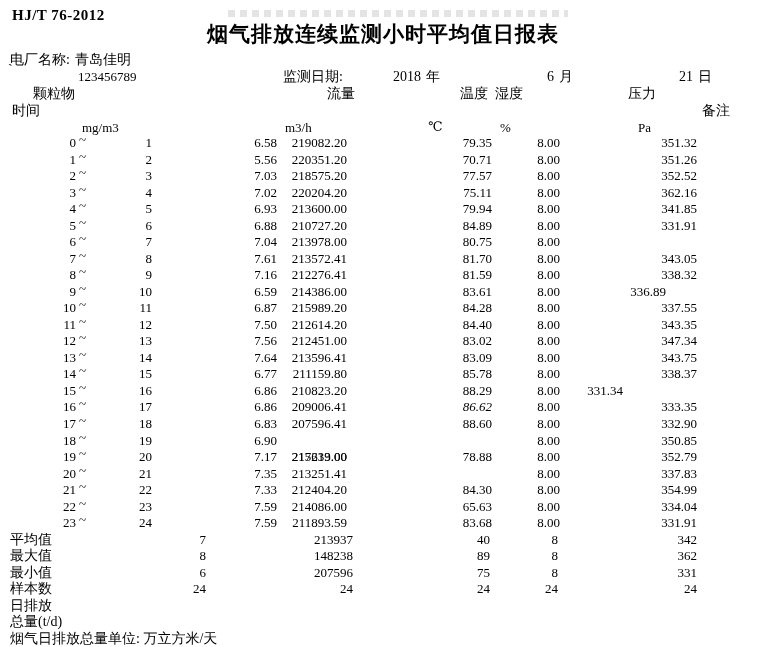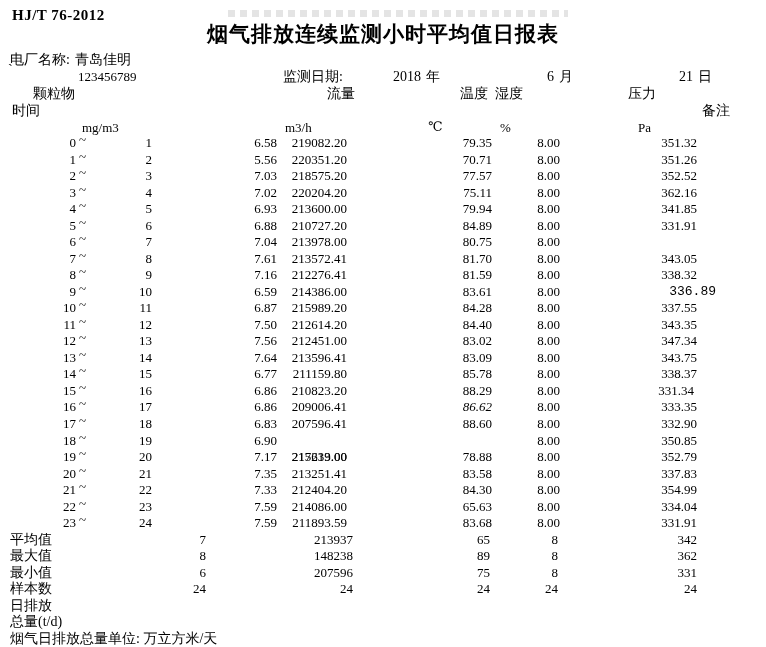--- a/index.html
+++ b/index.html
@@ -155,21 +155,21 @@
       <div class="cell" style="left: 567px;">338.32</div>
       <span class="tilde">~</span>
     </div>
     <div class="trow" style="top: 283.77px;">
       <div class="cell" style="left: -54px;">9</div>
       <div class="cell" style="left: 22px;">10</div>
       <div class="cell" style="left: 147px;">6.59</div>
       <div class="cell" style="left: 217px;">214386.00</div>
       <div class="cell" style="left: 362px;">83.61</div>
       <div class="cell" style="left: 430px;">8.00</div>
-      <div class="cell" style="left: 586px; font-family: Liberation Mono, monospace;">336.89</div>
+      <div class="cell" style="left: 536px;">336.89</div>
       <span class="tilde">~</span>
     </div>
     <div class="trow" style="top: 300.3px;">
       <div class="cell" style="left: -54px;">10</div>
       <div class="cell" style="left: 22px;">11</div>
       <div class="cell" style="left: 147px;">6.87</div>
       <div class="cell" style="left: 217px;">215989.20</div>
       <div class="cell" style="left: 362px;">84.28</div>
       <div class="cell" style="left: 430px;">8.00</div>
       <div class="cell" style="left: 567px;">337.55</div>
@@ -215,21 +215,21 @@
       <div class="cell" style="left: 567px;">338.37</div>
       <span class="tilde">~</span>
     </div>
     <div class="trow" style="top: 382.95px;">
       <div class="cell" style="left: -54px;">15</div>
       <div class="cell" style="left: 22px;">16</div>
       <div class="cell" style="left: 147px;">6.86</div>
       <div class="cell" style="left: 217px;">210823.20</div>
       <div class="cell" style="left: 362px;">88.29</div>
       <div class="cell" style="left: 430px;">8.00</div>
-      <div class="cell" style="left: 564px;">331.34</div>
+      <div class="cell" style="left: 540px; text-align: center;">331.34</div>
       <span class="tilde">~</span>
     </div>
     <div class="trow" style="top: 399.48px;">
       <div class="cell" style="left: -54px;">16</div>
       <div class="cell" style="left: 22px;">17</div>
       <div class="cell" style="left: 147px;">6.86</div>
       <div class="cell" style="left: 217px;">209006.41</div>
       <div class="cell" style="left: 362px; font-style: italic;">86.62</div>
       <div class="cell" style="left: 430px;">8.00</div>
       <div class="cell" style="left: 567px;">333.35</div>
@@ -262,21 +262,20 @@
       <div class="cell" style="left: 362px;">78.88</div>
       <div class="cell" style="left: 430px;">8.00</div>
       <div class="cell" style="left: 567px;">352.79</div>
       <span class="tilde">~</span>
     </div>
     <div class="trow" style="top: 465.6px;">
       <div class="cell" style="left: -54px;">20</div>
       <div class="cell" style="left: 22px;">21</div>
       <div class="cell" style="left: 147px;">7.35</div>
       <div class="cell" style="left: 217px;">213251.41</div>
-      <div class="cell" style="left: 362px;">83.58</div>
       <div class="cell" style="left: 430px;">8.00</div>
       <div class="cell" style="left: 567px;">337.83</div>
       <span class="tilde">~</span>
     </div>
     <div class="trow" style="top: 482.13px;">
       <div class="cell" style="left: -54px;">21</div>
       <div class="cell" style="left: 22px;">22</div>
       <div class="cell" style="left: 147px;">7.33</div>
       <div class="cell" style="left: 217px;">212404.20</div>
       <div class="cell" style="left: 362px;">84.30</div>
@@ -304,21 +303,21 @@
       <div class="cell" style="left: 567px;">331.91</div>
       <span class="tilde">~</span>
     </div>
   </div>
 
 <div id="summary">
     <div class="trow" style="top: 531.72px;">
       <div class="slabel">平均值</div>
       <div class="cell" style="left: 76px;">7</div>
       <div class="cell" style="left: 223px;">213937</div>
-      <div class="cell" style="left: 360px;">65</div>
+      <div class="cell" style="left: 360px;">40</div>
       <div class="cell" style="left: 428px;">8</div>
       <div class="cell" style="left: 567px;">342</div>
     </div>
     <div class="trow" style="top: 548.25px;">
       <div class="slabel">最大值</div>
       <div class="cell" style="left: 76px;">8</div>
       <div class="cell" style="left: 223px;">148238</div>
       <div class="cell" style="left: 360px;">89</div>
       <div class="cell" style="left: 428px;">8</div>
       <div class="cell" style="left: 567px;">362</div>

